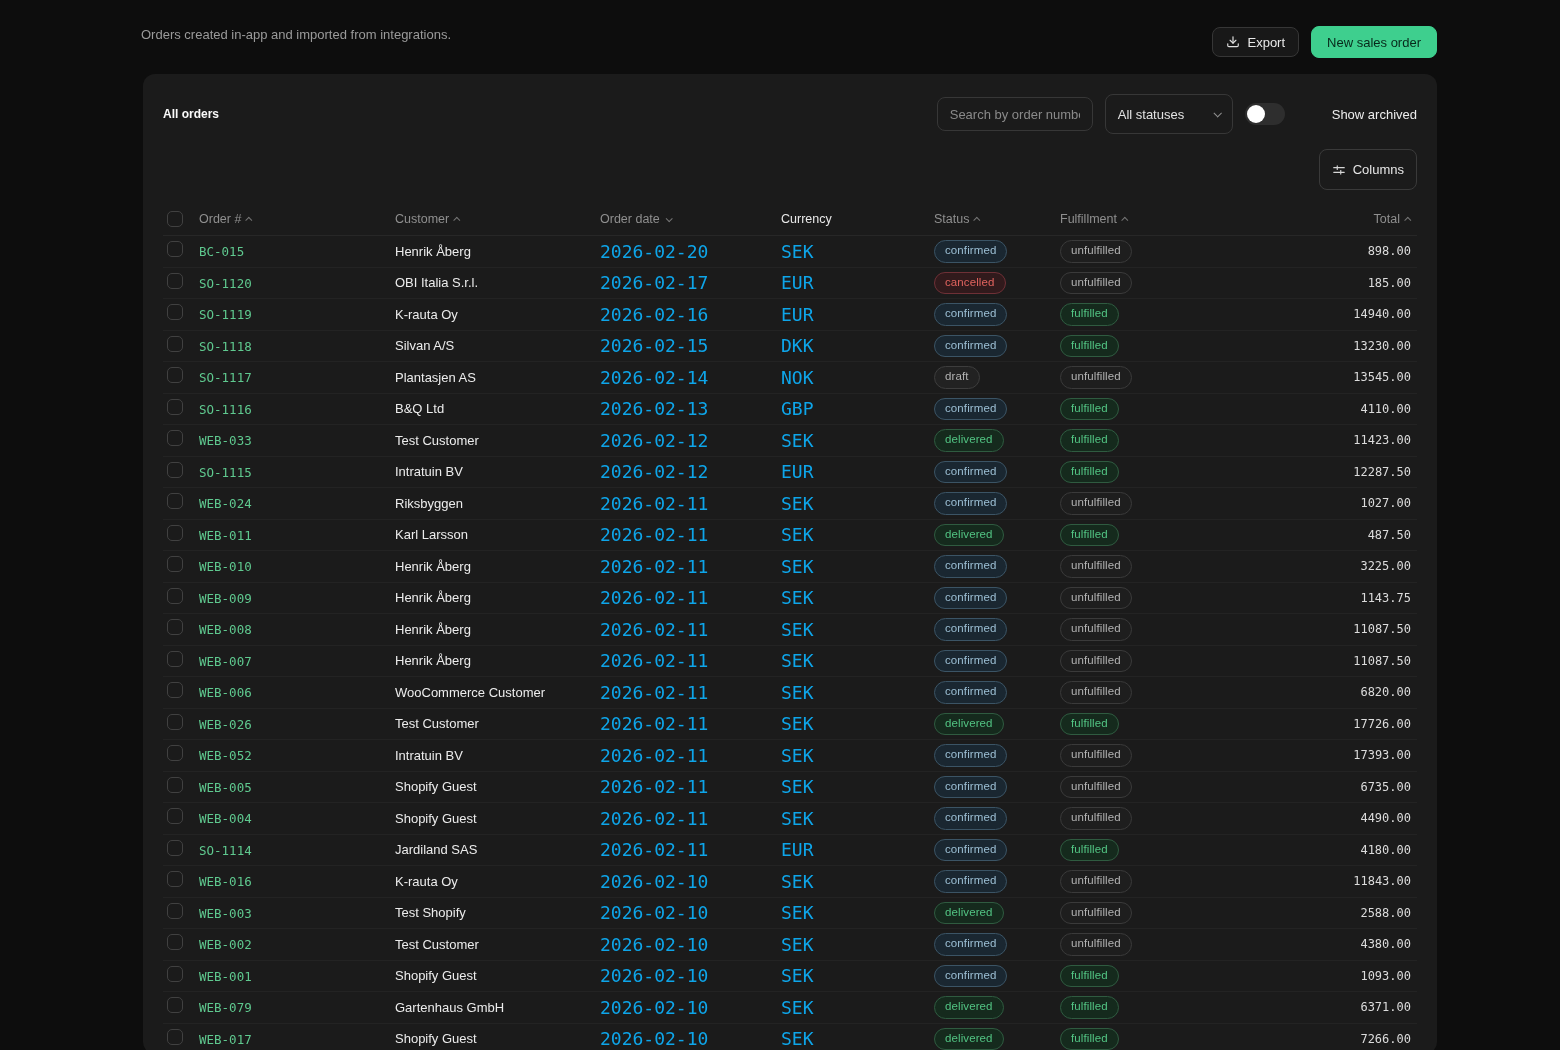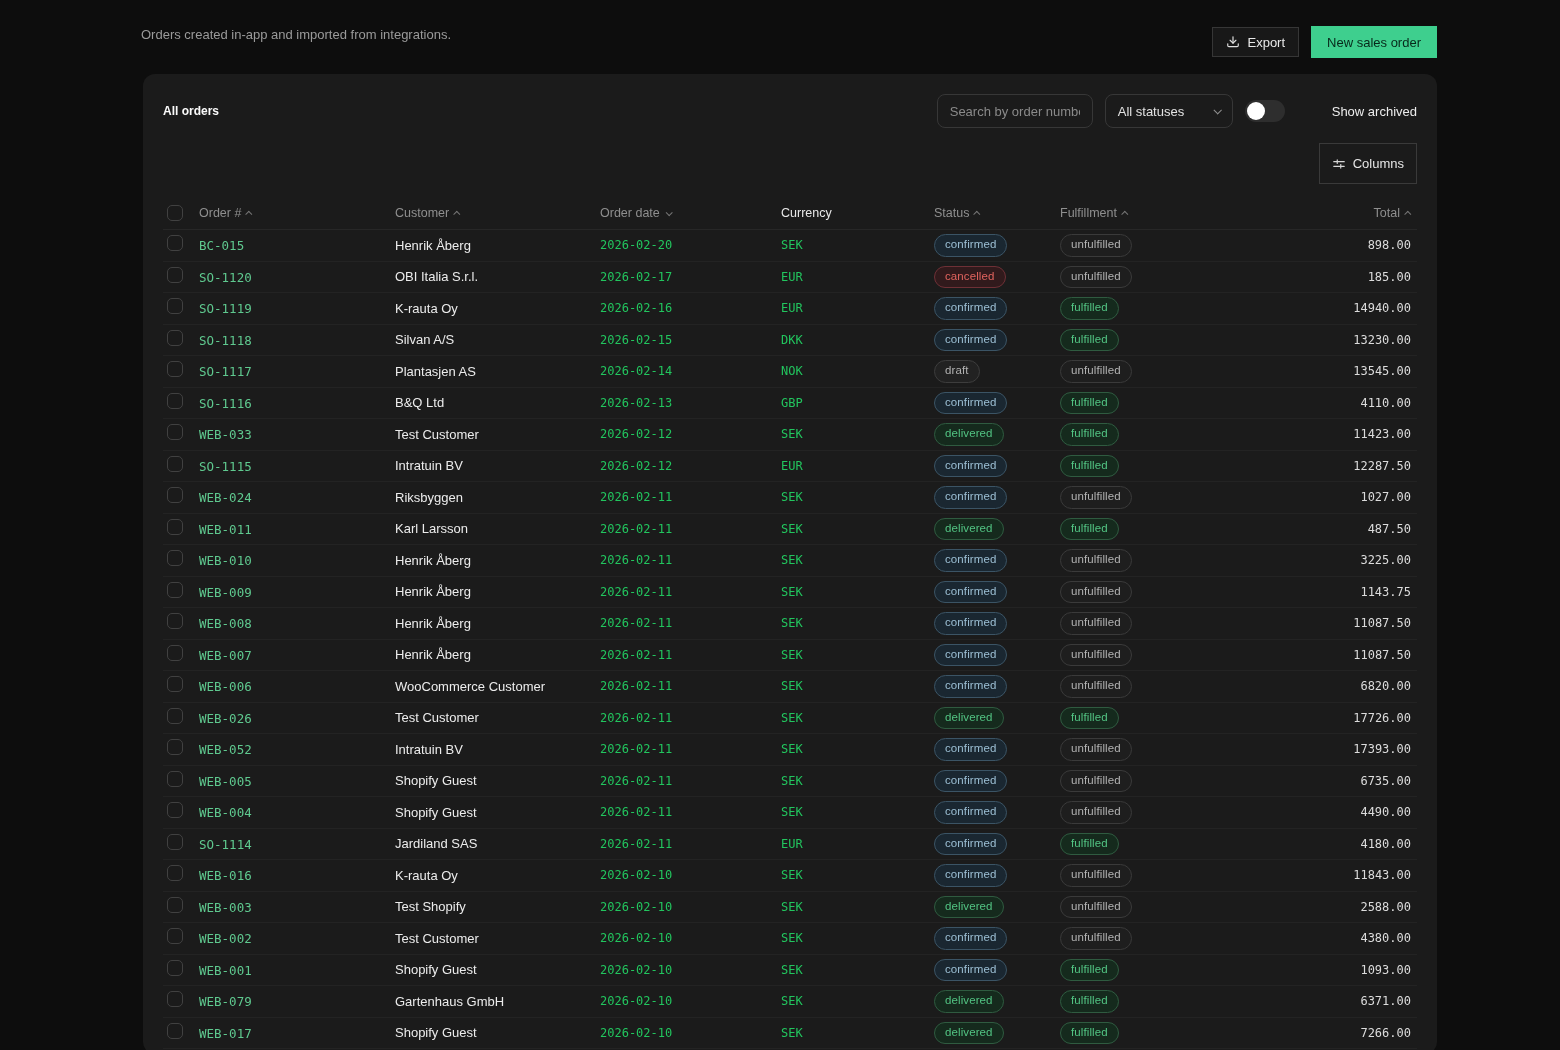--- a/index.html
+++ b/index.html
@@ -15,21 +15,21 @@
   
   .top-header {
     display:flex; justify-content:space-between; align-items:flex-start;
     margin:24px 123px 0 141px;
   }
   .page-title { font-size:21px; font-weight:700; color:#fafafa; letter-spacing:.1px; }
   .page-subtitle { font-size:13px; color:#9a9a9a; margin-top:3px; }
   .header-actions { display:flex; gap:12px; align-items:center; margin-top:2px; }
   .btn {
     display:inline-flex; align-items:center; gap:7px;
-    border-radius:0; font-size:13px; cursor:pointer; white-space:nowrap;
+    border-radius:8px; font-size:13px; cursor:pointer; white-space:nowrap;
     font-family:"Liberation Sans", sans-serif;
   }
   .btn-secondary {
     background:#181818; border:1px solid #363636; color:#e8e8e8;
     height:30px; padding:0 13px;
   }
   .btn-primary {
     background: var(--accent-green, #3ecf8e); border:1px solid var(--accent-green, #3ecf8e);
     color:#07281a; height:32px; padding:0 15px; font-weight:500;
   }
@@ -53,21 +53,21 @@
 
   .search-input {
     width:156px; height:34px;
     background:transparent; border:1px solid #373737; border-radius:8px;
     color:#e8e8e8; font-size:13px; padding:0 12px; outline:none;
     font-family:"Liberation Sans", sans-serif;
   }
   .search-input::placeholder { color:#8a8a8a; }
 
   .select-box {
-    width:128px; height:34px;
+    width:128px; height:40px;
     border:1px solid #373737; border-radius:8px;
     display:flex; align-items:center; justify-content:space-between;
     padding:0 12px; font-size:13px; color:#e3e3e3; cursor:pointer;
   }
 
   .chev { display:inline-block; width:6px; height:6px;
     border-right:1.5px solid #8f8f8f; border-bottom:1.5px solid #8f8f8f; }
   .chev-down { transform:rotate(45deg) translateY(-1px); }
   .chev-up   { transform:rotate(-135deg) translateY(-1px); }
 
@@ -105,21 +105,21 @@
 
   .checkbox {
     width:16px; height:16px; border:1px solid #414141; border-radius:5px;
     display:inline-block; background:transparent; cursor:pointer;
   }
   .c-check { padding-left:4px; }
 
   .order-link { font-size:12.5px; color:var(--order-link-green,#5fc98f);
     font-family:"DejaVu Sans Mono", monospace; text-decoration:none; cursor:pointer; }
   .c-customer { font-size:13px; color:#ececec; }
-  .c-date, .c-currency { font-size:12px; color:#22c55e; }
+  .c-date, .c-currency { font-size:18px; color:#0ea5e9; }
   .c-total { font-size:12px; color:#dcdcdc; text-align:right; padding-right:6px; }
 
   .badge {
     display:inline-block; font-size:11.5px; line-height:1;
     padding:4px 10px 5px; border-radius:999px; border:1px solid transparent;
     font-weight:500; letter-spacing:.1px;
   }
   .badge-confirmed { color:var(--badge-confirmed-text,#9cbfd4); background:#1a2731; border-color:#3b5465; }
   .badge-cancelled { color:var(--badge-cancelled-text,#e0635e); background:#311a1c; border-color:#6e3036; }
   .badge-draft     { color:var(--badge-neutral-text,#b2b2b2); background:#222222; border-color:#3d3d3d; }

